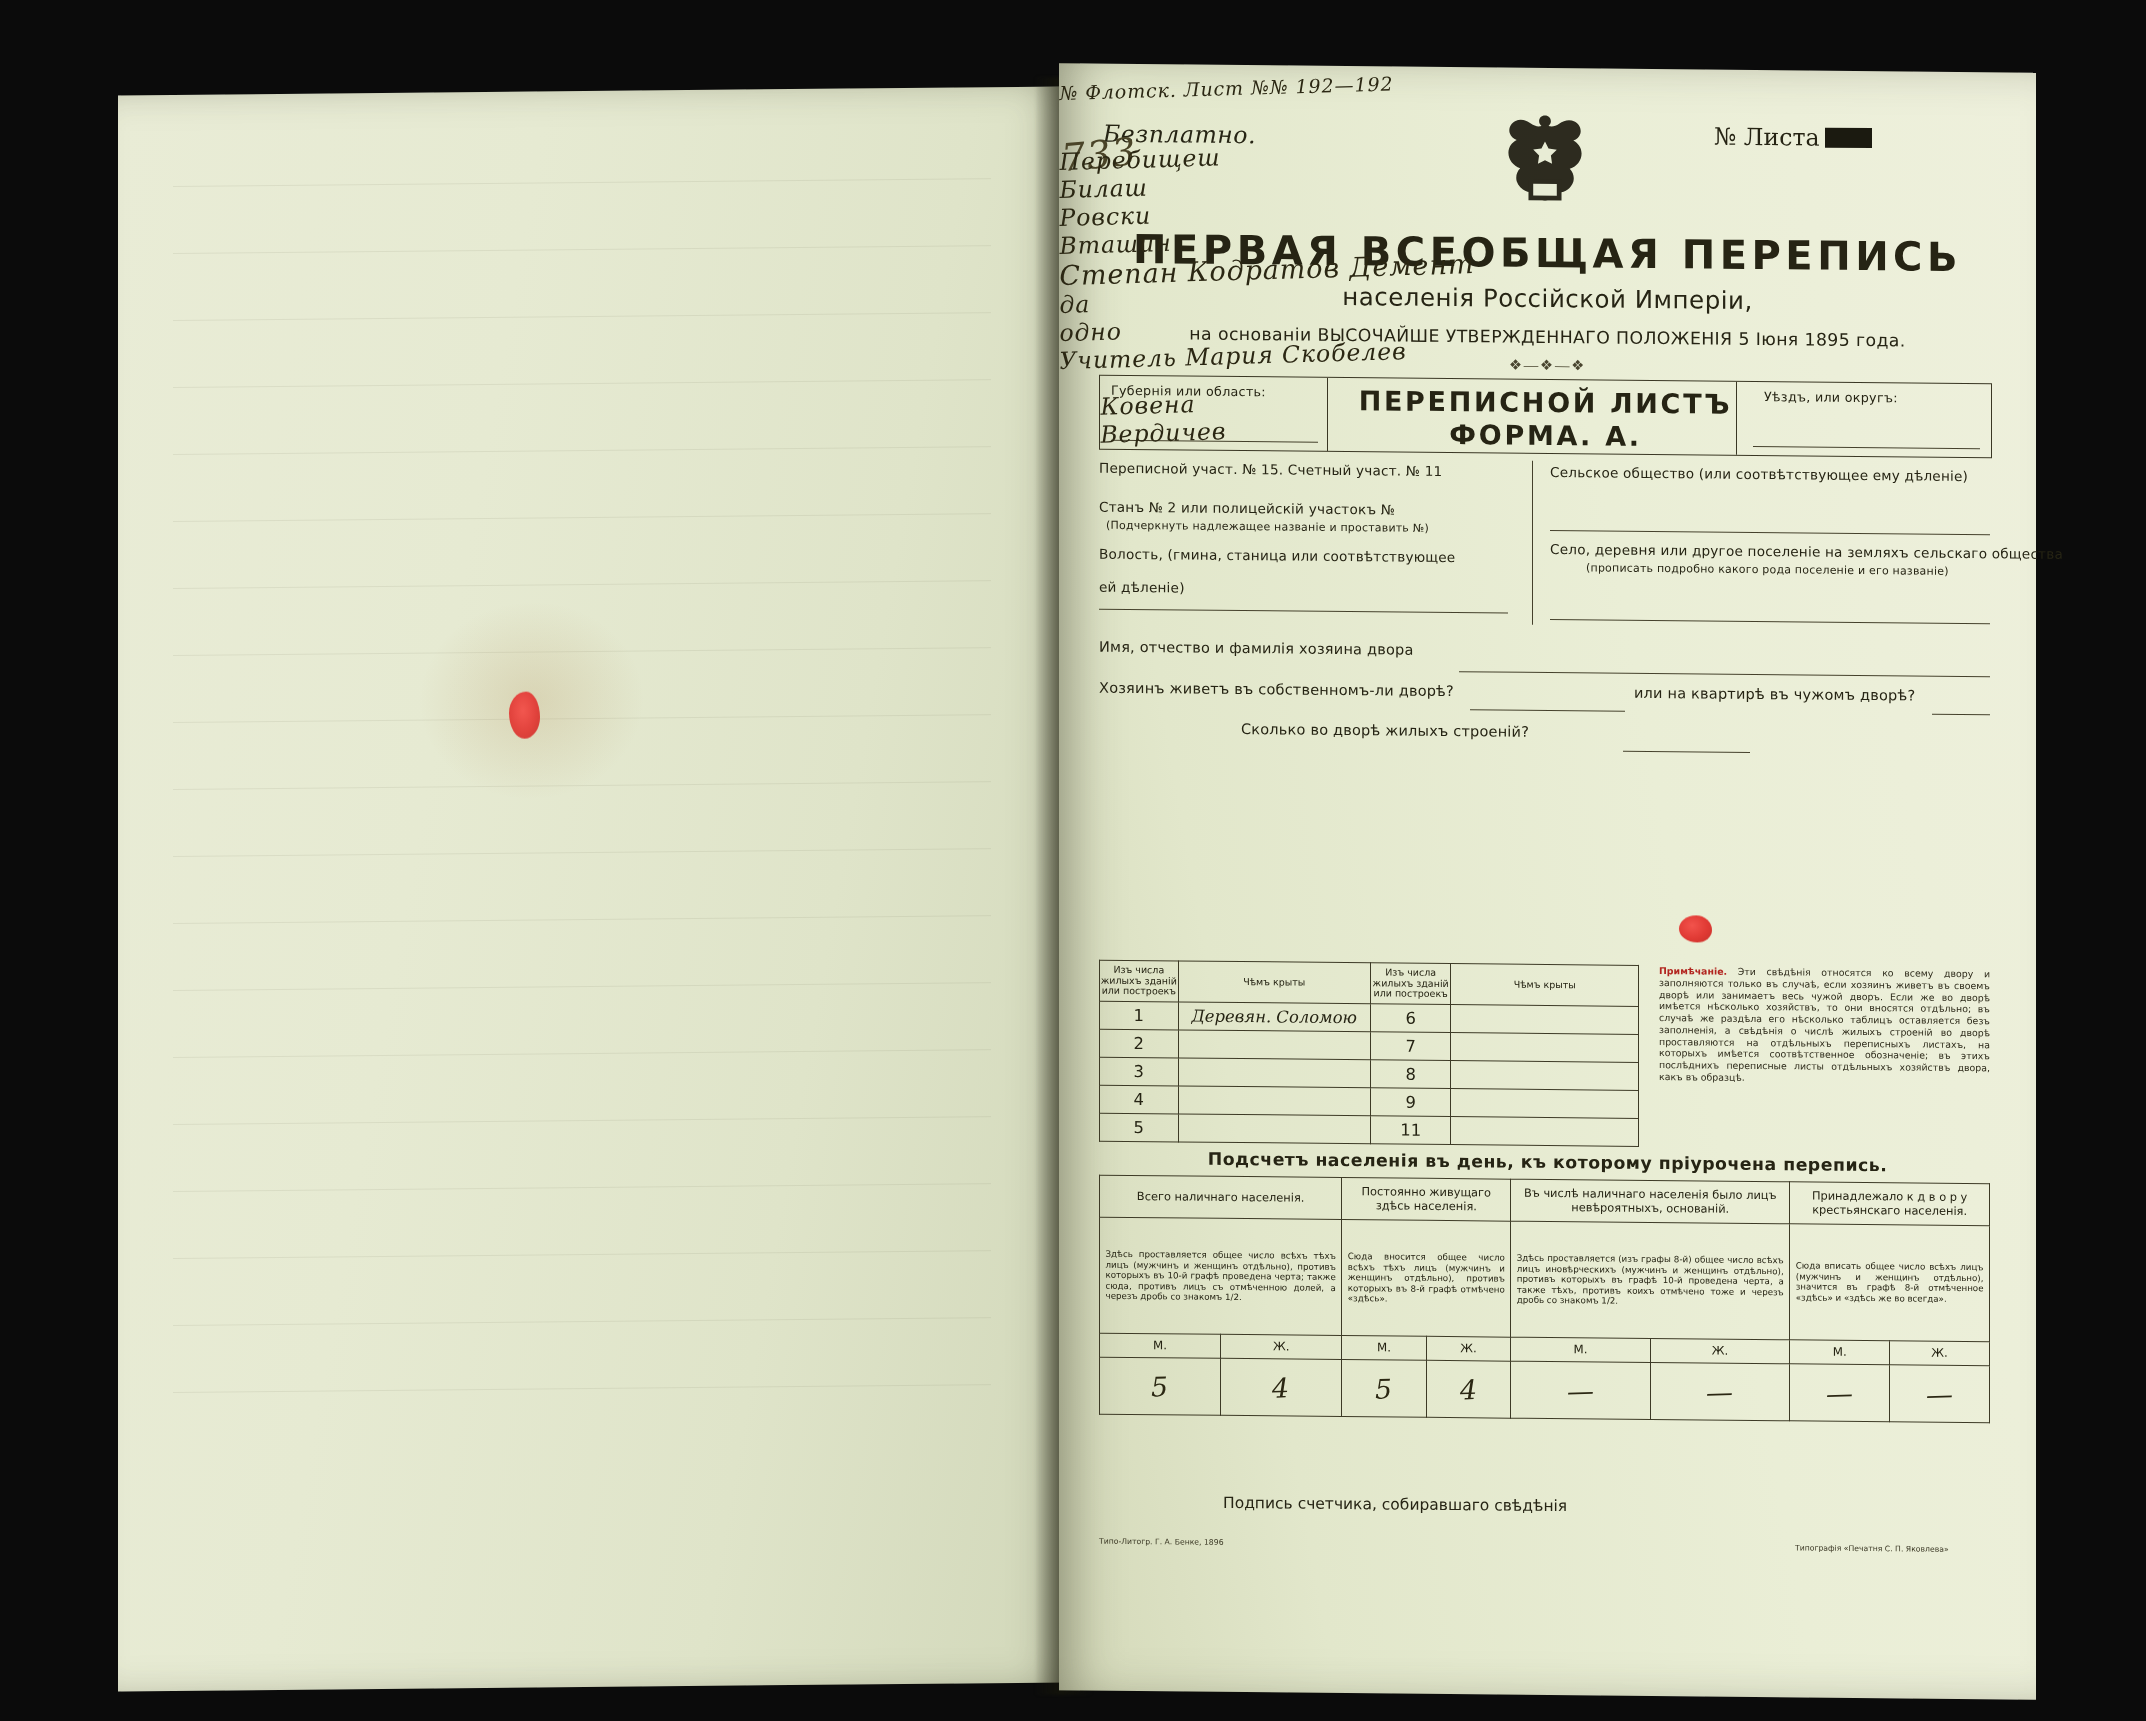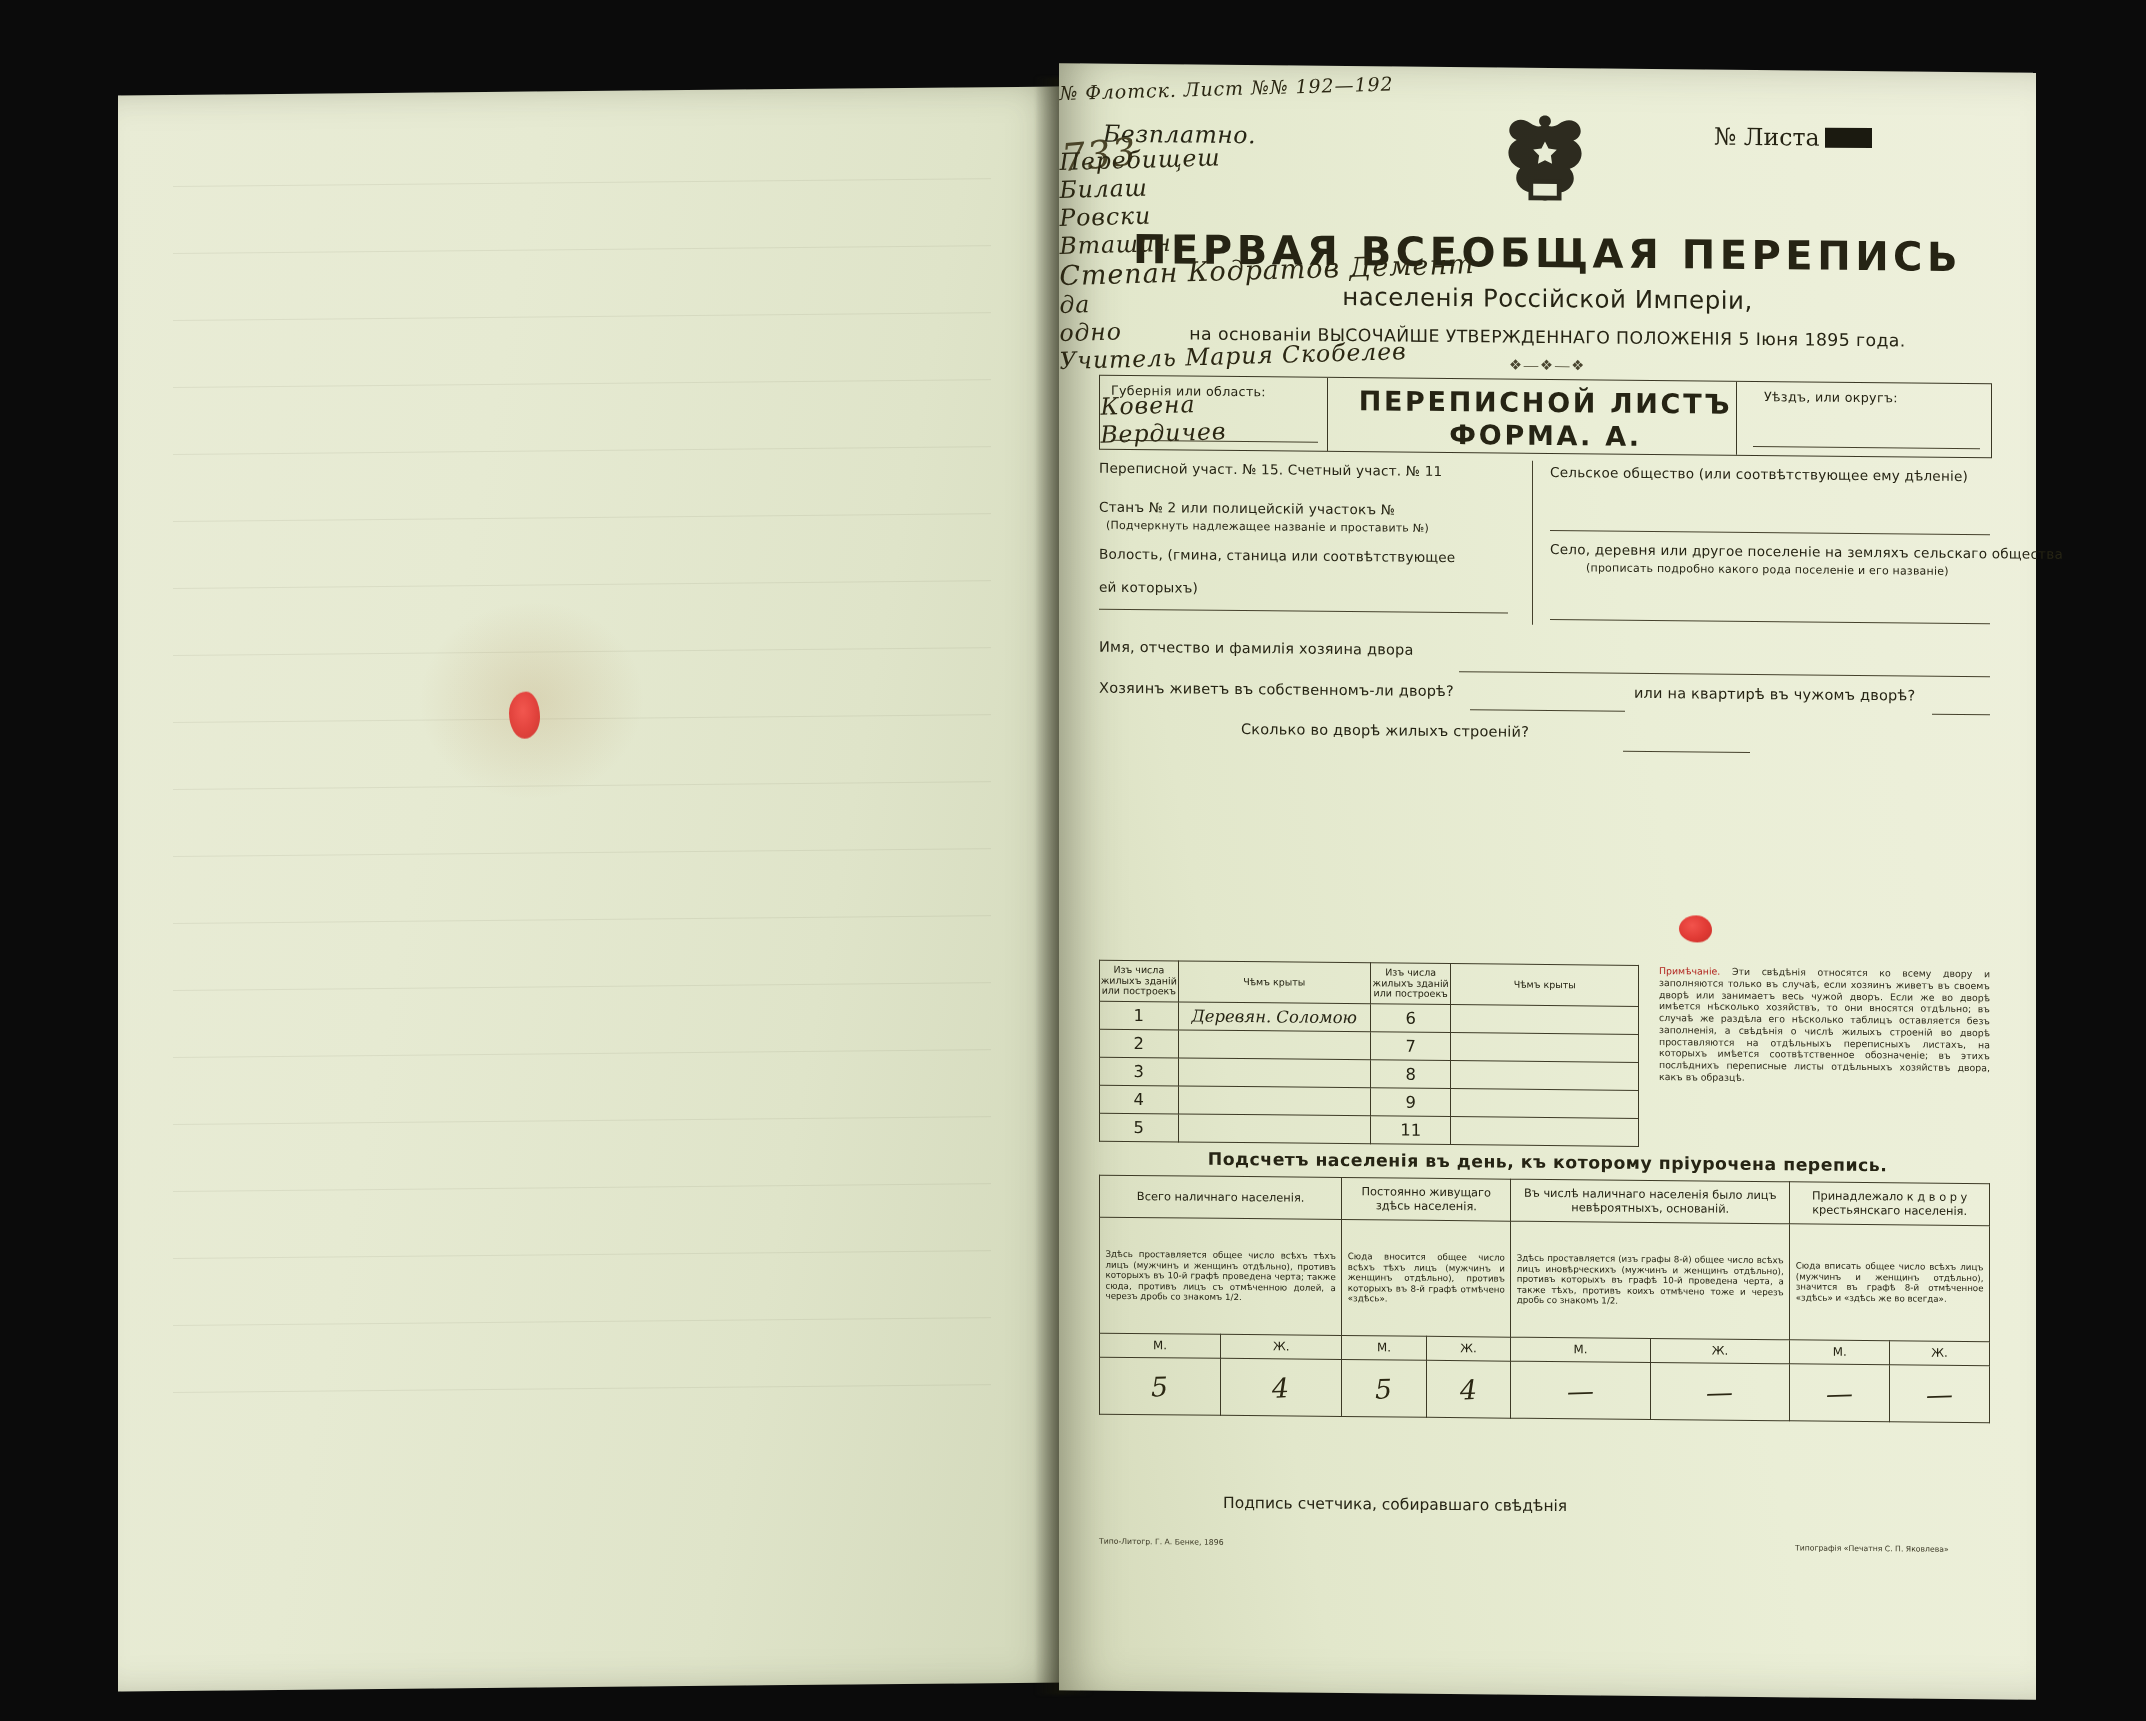--- a/index.html
+++ b/index.html
@@ -232,21 +232,21 @@
   .note-block {
     position: absolute;
     left: 600px; top: 896px;
     width: 331px; height: 162px;
     font-family: "DejaVu Sans", sans-serif;
     font-size: 9.4px;
     line-height: 1.25;
     text-align: justify;
     color: #2e2b1b;
   }
-  .note-block b { color: #b2251f; font-weight: normal; }
+  .note-block b { color: #b2251f; font-weight: bold; }
 
   .sect-title {
     left: 0; top: 1084px; width: 977px;
     text-align: center;
     font-family: "DejaVu Sans", sans-serif;
     font-weight: bold;
     font-size: 17.3px;
     letter-spacing: 0.5px;
   }
 
@@ -339,21 +339,21 @@
           <div class="hw mid" style="left:673px; top:29px;">Вердичев</div>
           <div class="uline" style="left:653px; top:64px; width:227px;"></div>
         </div>
 
         <div class="vline" style="left:473px; top:393px; height:164px;"></div>
 
         <div class="txt rowlbl" style="left:40px; top:396px;">Переписной участ. № 15. Счетный участ. № 11</div>
         <div class="txt rowlbl" style="left:40px; top:435px;">Станъ № 2 или полицейскій участокъ №</div>
         <div class="txt rowlbl tiny" style="left:47px; top:455px;">(Подчеркнуть надлежащее названіе и проставить №)</div>
         <div class="txt rowlbl" style="left:40px; top:482px;">Волость, (гмина, станица или соотвѣтствующее</div>
-        <div class="txt rowlbl" style="left:40px; top:515px;">ей которыхъ)</div>
+        <div class="txt rowlbl" style="left:40px; top:515px;">ей дѣленіе)</div>
         <div class="hw mid" style="left:135px; top:502px;">Перебищеш</div>
         <div class="uline" style="left:40px; top:545px; width:409px;"></div>
 
         <div class="txt rowlbl" style="left:491px; top:396px;">Сельское общество (или соотвѣтствующее ему дѣленіе)</div>
         <div class="hw mid" style="left:823px; top:389px;">Билаш</div>
         <div class="hw mid" style="left:545px; top:424px;">Ровски</div>
         <div class="uline" style="left:491px; top:462px; width:440px;"></div>
 
         <div class="txt rowlbl" style="left:491px; top:473px;">Село, деревня или другое поселеніе на земляхъ сельскаго общества</div>
         <div class="txt rowlbl tiny" style="left:527px; top:493px;">(прописать подробно какого рода поселеніе и его названіе)</div>

